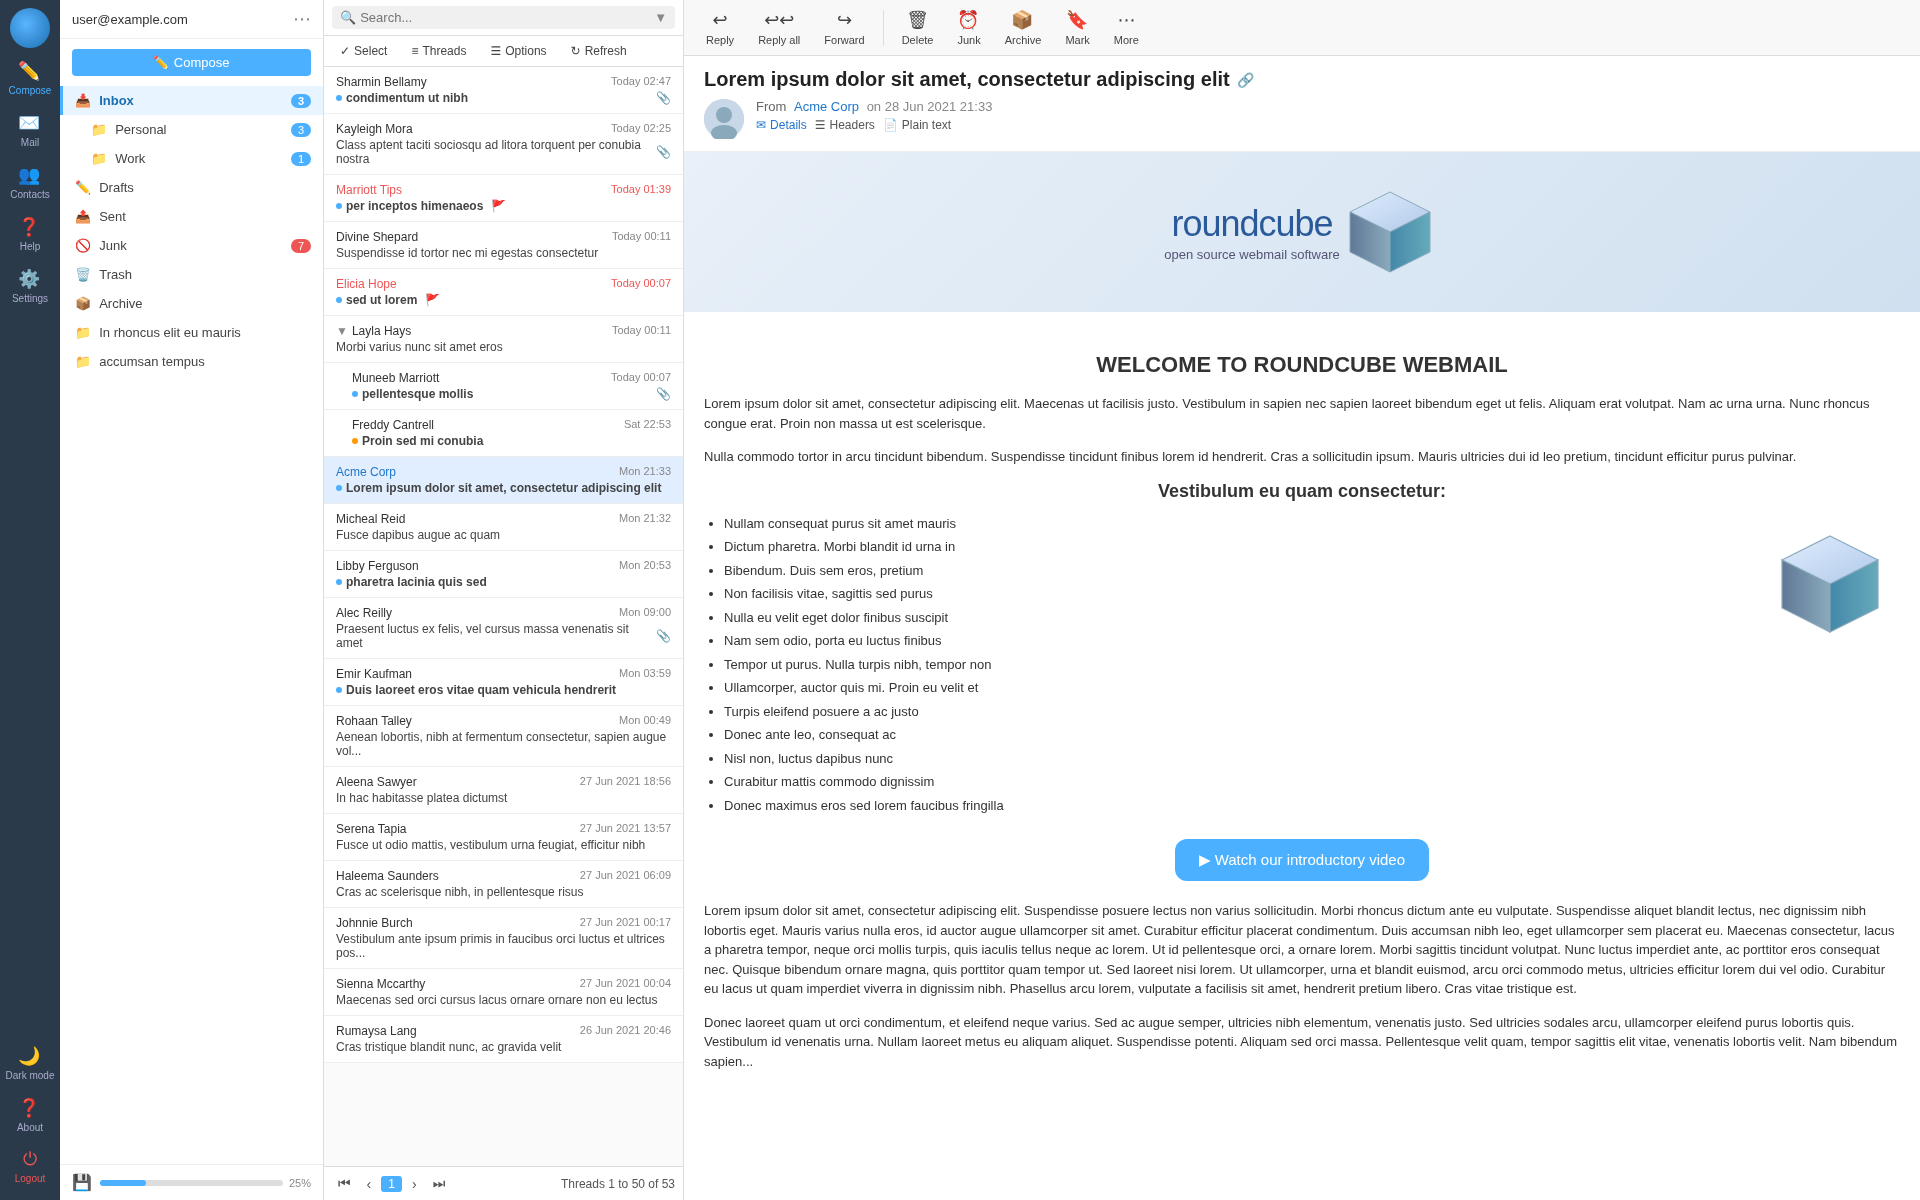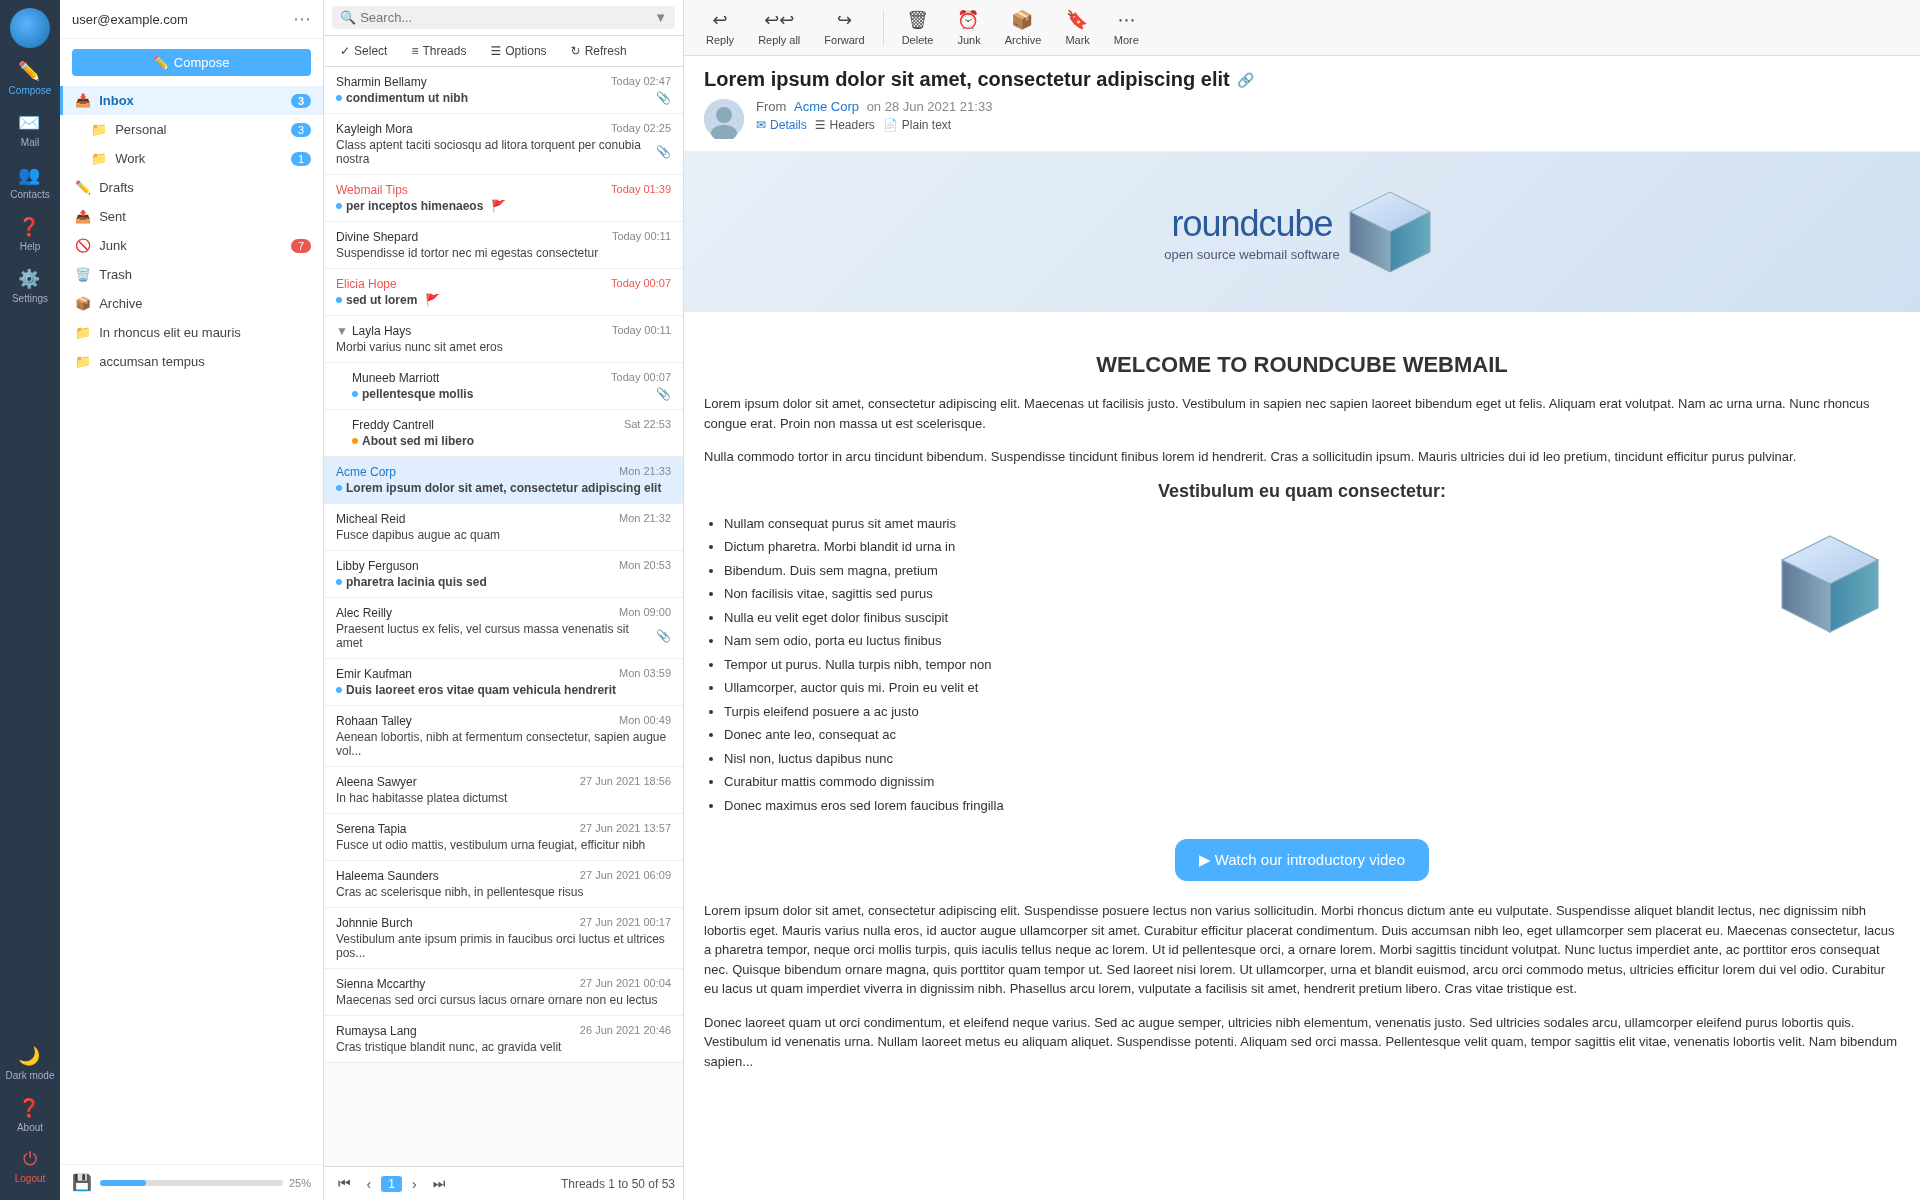--- a/index.html
+++ b/index.html
@@ -346,21 +346,21 @@
       <span class="email-sender">Kayleigh Mora</span>
       <span class="email-time">Today 02:25</span>
     </div>
     <div class="email-subject">
           <span>Class aptent taciti sociosqu ad litora torquent per conubia nostra</span>
           <span class="email-attachicon">📎</span>
         </div>
   </div>
       <div class="email-item unread">
     <div class="email-item-header">
-      <span class="email-sender highlight">Webmail Tips</span>
+      <span class="email-sender highlight">Marriott Tips</span>
       <span class="email-time highlight">Today 01:39</span>
     </div>
     <div class="email-subject">
           <span class="dot"></span>
           <span>per inceptos himenaeos</span>
           <span class="email-flag">🚩</span>
         </div>
   </div>
       <div class="email-item">
     <div class="email-item-header">
@@ -402,21 +402,21 @@
           <span class="email-attachicon">📎</span>
         </div>
   </div>
       <div class="email-item unread sub" style="padding-left: 28px;">
     <div class="email-item-header">
       <span class="email-sender">Freddy Cantrell</span>
       <span class="email-time">Sat 22:53</span>
     </div>
     <div class="email-subject">
           <span class="dot orange"></span>
-          <span>About sed mi libero</span>
+          <span>Proin sed mi conubia</span>
         </div>
   </div>
       <div class="email-item unread active">
     <div class="email-item-header">
       <span class="email-sender blue">Acme Corp</span>
       <span class="email-time">Mon 21:33</span>
     </div>
     <div class="email-subject">
           <span class="dot"></span>
           <span>Lorem ipsum dolor sit amet, consectetur adipiscing elit</span>
@@ -650,21 +650,21 @@
       <div class="welcome-title">WELCOME TO ROUNDCUBE WEBMAIL</div>
       <p class="email-para">Lorem ipsum dolor sit amet, consectetur adipiscing elit. Maecenas ut facilisis justo. Vestibulum in sapien nec sapien laoreet bibendum eget ut felis. Aliquam erat volutpat. Nam ac urna urna. Nunc rhoncus congue erat. Proin non massa ut est scelerisque.</p>
       <p class="email-para">Nulla commodo tortor in arcu tincidunt bibendum. Suspendisse tincidunt finibus lorem id hendrerit. Cras a sollicitudin ipsum. Mauris ultricies dui id leo pretium, tincidunt efficitur purus pulvinar.</p>
 
       <div class="vest-title">Vestibulum eu quam consectetur:</div>
       <div class="email-content-cols">
         <div class="email-content-list">
           <ul id="vest-list">
               <li>Nullam consequat purus sit amet mauris</li>
               <li>Dictum pharetra. Morbi blandit id urna in</li>
-              <li>Bibendum. Duis sem magna, pretium</li>
+              <li>Bibendum. Duis sem eros, pretium</li>
               <li>Non facilisis vitae, sagittis sed purus</li>
               <li>Nulla eu velit eget dolor finibus suscipit</li>
               <li>Nam sem odio, porta eu luctus finibus</li>
               <li>Tempor ut purus. Nulla turpis nibh, tempor non</li>
               <li>Ullamcorper, auctor quis mi. Proin eu velit et</li>
               <li>Turpis eleifend posuere a ac justo</li>
               <li>Donec ante leo, consequat ac</li>
               <li>Nisl non, luctus dapibus nunc</li>
               <li>Curabitur mattis commodo dignissim</li>
               <li>Donec maximus eros sed lorem faucibus fringilla</li>

